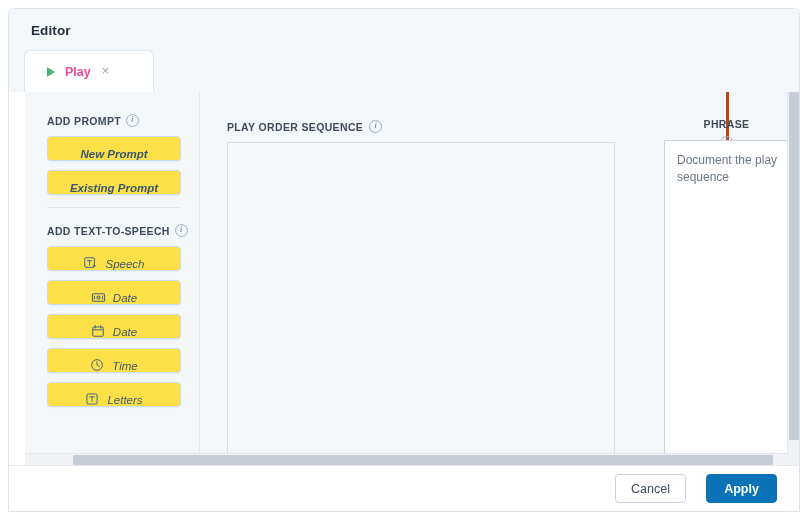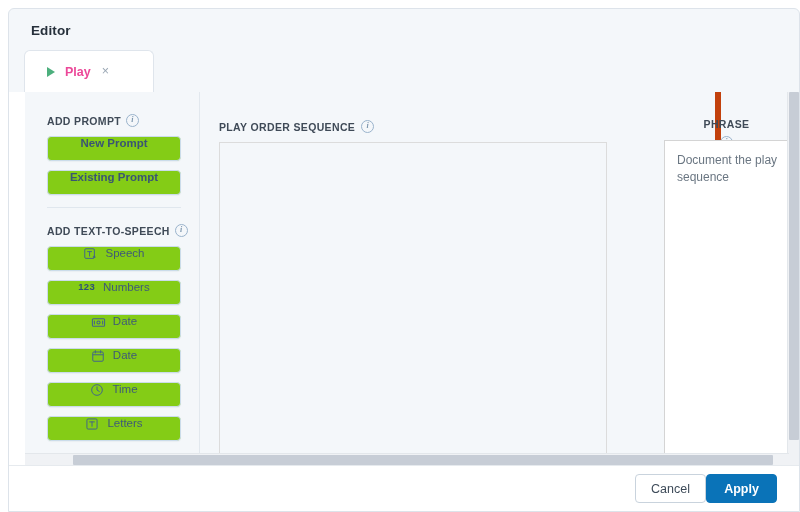--- a/index.html
+++ b/index.html
@@ -150,34 +150,35 @@
     left: 0; right: 0; top: -1px;
     text-align: center;
     font-size: 8px;
     font-style: italic;
     font-family: "Liberation Serif", serif;
     color: #7b95ad;
     line-height: 12px;
   }
   .sb-btn {
     display: flex;
-    align-items: flex-start;
+    align-items: flex-end;
     justify-content: center;
     gap: 8px;
     width: 134px;
     height: 25px;
     margin: 0 0 9px 22px;
-    background: #84cc16;
+    background: #fde047;
     border: 1px solid #cbdcea;
     border-radius: 4px;
     box-sizing: border-box;
     font-size: 11.5px;
     color: #3f5b77;
     cursor: pointer;
     box-shadow: 0 1px 1px rgba(40,70,100,.05);
+    font-style: italic;
   }
   .sb-btn.bold { font-weight: bold; color: #3a5573; }
   .sb-sep {
     width: 134px;
     height: 1px;
     background: #e0e7ee;
     margin: 12px 0 16px 22px;
   }
   .grp2 { margin-top: 0; align-items: center; }
   .ic {
@@ -190,26 +191,26 @@
     font-size: 9.5px;
     font-weight: bold;
     color: #2f5076;
     letter-spacing: .3px;
     font-family: "Liberation Sans", sans-serif;
   }
 
   
   .center {
     position: absolute;
-    left: 168px;
+    left: 176px;
     top: 0;
     width: 528px;
     height: 383px;
     box-sizing: border-box;
-    border-right: 6px solid #c2410c;
+    border-right: 3px solid #c2410c;
     padding: 0;
   }
   .panel-head {
     display: flex;
     align-items: center;
     gap: 6px;
     margin: 28px 0 9px 26px;
     font-size: 10.5px;
     font-weight: bold;
     letter-spacing: .35px;
@@ -305,21 +306,21 @@
     position: absolute;
     left: 0;
     right: 0;
     bottom: 0;
     height: 46px;
     background: #ffffff;
     border-top: 1px solid #e6eaee;
     display: flex;
     align-items: center;
     justify-content: flex-end;
-    gap: 0;
+    gap: 20px;
     padding-right: 22px;
     box-sizing: border-box;
   }
   .btn {
     height: 29px;
     min-width: 71px;
     border-radius: 4px;
     font-size: 12.5px;
     box-sizing: border-box;
     cursor: pointer;
@@ -384,24 +385,20 @@
             <span class="ic">
               <svg viewBox="0 0 16 16" width="14" height="14" fill="none" stroke="#41638a" stroke-width="1.1">
                 <rect x="2" y="2" width="11" height="11" rx="1.4"></rect>
                 <path d="M5.2 5.3h4.6M7.5 5.3v5.1" stroke-linecap="round"></path>
                 <path d="M11.4 10.6l1.9 1.9M12.6 9.9l-.6 2.2 2.2-.6z" stroke-width="0.9"></path>
               </svg>
             </span>
             <span>Speech</span>
           </div>
 
-          <div class="sb-btn">
-            <span class="num-ic">123</span>
-            <span>Numbers</span>
-          </div>
 
           <div class="sb-btn">
             <span class="ic">
               <svg viewBox="0 0 16 16" width="15" height="15" fill="none" stroke="#41638a" stroke-width="1.1">
                 <rect x="1.5" y="4" width="13" height="8" rx="1.1"></rect>
                 <circle cx="8" cy="8" r="1.7"></circle>
                 <path d="M3.6 6.4v3.2M12.4 6.4v3.2" stroke-linecap="round"></path>
               </svg>
             </span>
             <span>Date</span>

